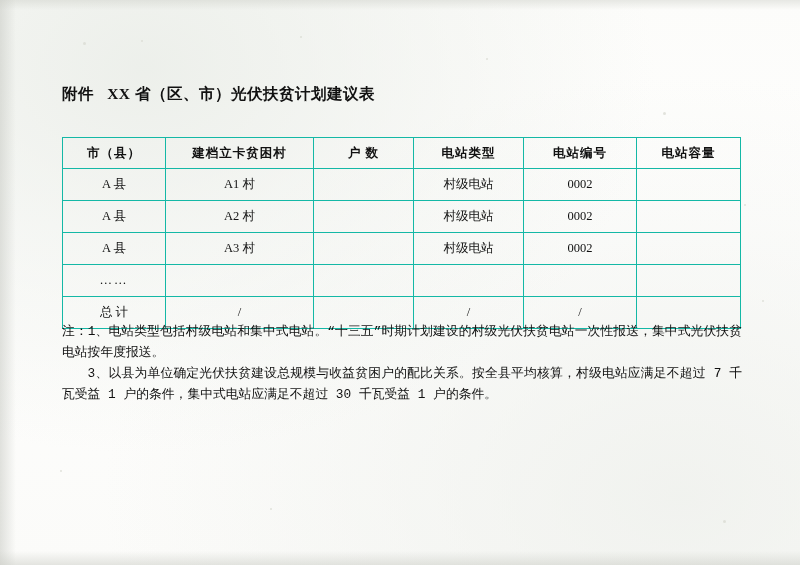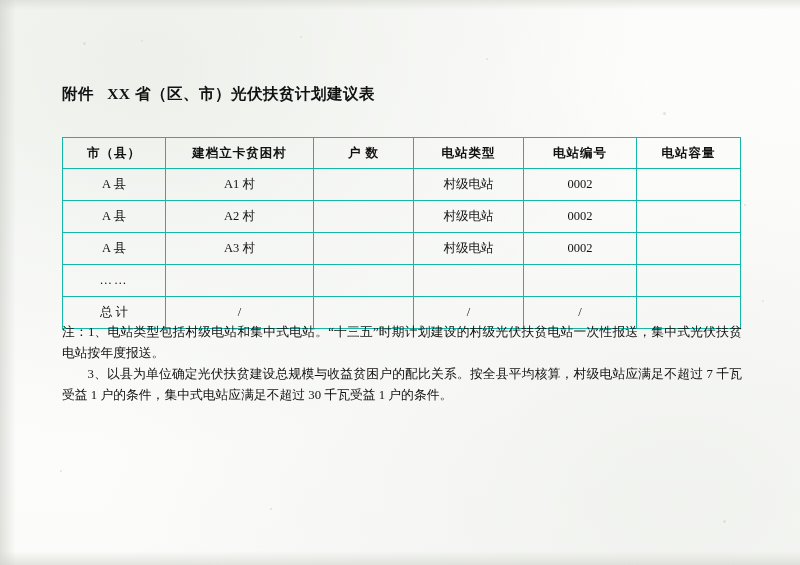--- a/index.html
+++ b/index.html
@@ -98,20 +98,21 @@
     left: 62px;
     top: 322px;
     width: 680px;
     font-size: 12.8px;
     line-height: 1.62;
     color: #111;
     text-align: justify;
   }
   #notes p {
     margin: 0 0 1px 0;
+    font-family: Liberation Mono, monospace;
   }
   .note-indent {
     text-indent: 2em;
   }
   
   #edge-left {
     position: absolute;
     left: 0; top: 0; width: 16px; height: 565px;
     background: linear-gradient(90deg, rgba(200,202,196,0.55), rgba(255,255,255,0));
   }

